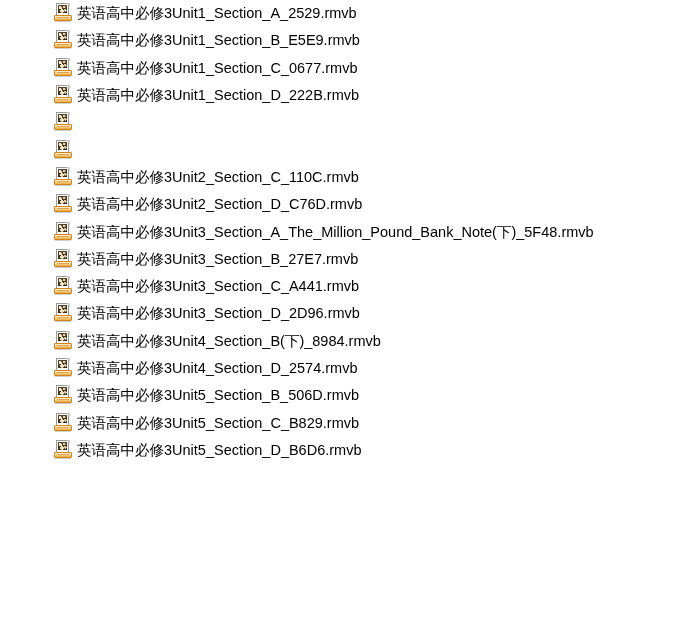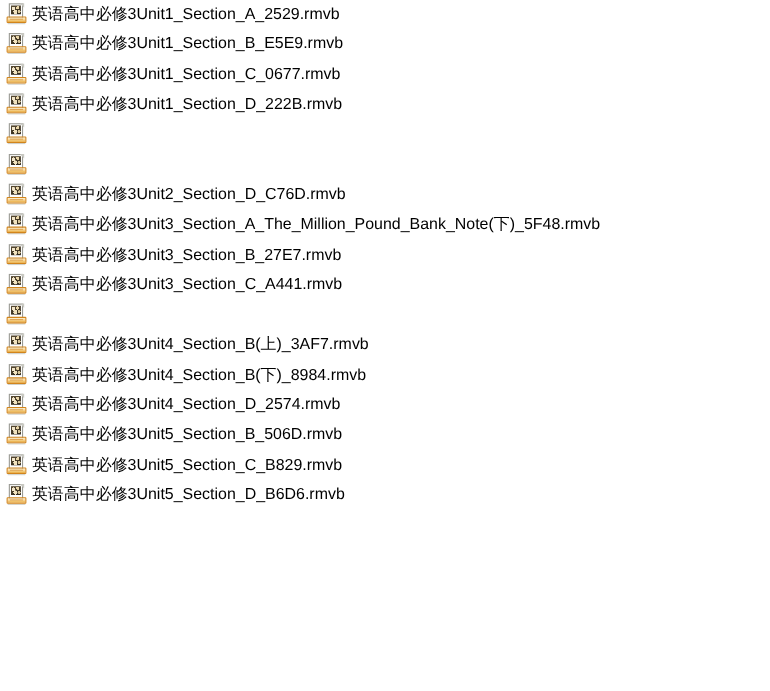--- a/index.html
+++ b/index.html
@@ -27,20 +27,21 @@
   }
 
   .file-row {
     position: relative;
     height: 27.3px;
     display: flex;
     align-items: center;
     padding-left: 6px;
     box-sizing: border-box;
     white-space: nowrap;
+    margin-left: 48px;
   }
 
   
   .file-icon {
     position: relative;
     width: 18px;
     height: 19px;
     flex: 0 0 18px;
     margin-right: 5px;
     top: -1px;
@@ -184,20 +185,30 @@
   <li class="file-row">
     <span class="file-icon">
       <span class="shadow"></span>
       <span class="sheet"></span>
       <span class="fold"></span>
       <span class="thumb"></span>
       <span class="base"></span>
     </span>
   </li>
 
+  <li class="file-row">
+    <span class="file-icon">
+      <span class="shadow"></span>
+      <span class="sheet"></span>
+      <span class="fold"></span>
+      <span class="thumb"></span>
+      <span class="base"></span>
+    </span>
+    <span class="file-name">英语高中必修3Unit2_Section_C_110C.rmvb</span>
+  </li>
 
   <li class="file-row">
     <span class="file-icon">
       <span class="shadow"></span>
       <span class="sheet"></span>
       <span class="fold"></span>
       <span class="thumb"></span>
       <span class="base"></span>
     </span>
     <span class="file-name">英语高中必修3Unit2_Section_D_C76D.rmvb</span>
@@ -238,33 +249,24 @@
   </li>
 
   <li class="file-row">
     <span class="file-icon">
       <span class="shadow"></span>
       <span class="sheet"></span>
       <span class="fold"></span>
       <span class="thumb"></span>
       <span class="base"></span>
     </span>
-  </li>
-
-
-  <li class="file-row">
-    <span class="file-icon">
-      <span class="shadow"></span>
-      <span class="sheet"></span>
-      <span class="fold"></span>
-      <span class="thumb"></span>
-      <span class="base"></span>
-    </span>
-    <span class="file-name">英语高中必修3Unit4_Section_B(上)_3AF7.rmvb</span>
-  </li>
+    <span class="file-name">英语高中必修3Unit3_Section_D_2D96.rmvb</span>
+  </li>
+
+
 
   <li class="file-row">
     <span class="file-icon">
       <span class="shadow"></span>
       <span class="sheet"></span>
       <span class="fold"></span>
       <span class="thumb"></span>
       <span class="base"></span>
     </span>
     <span class="file-name">英语高中必修3Unit4_Section_B(下)_8984.rmvb</span>

